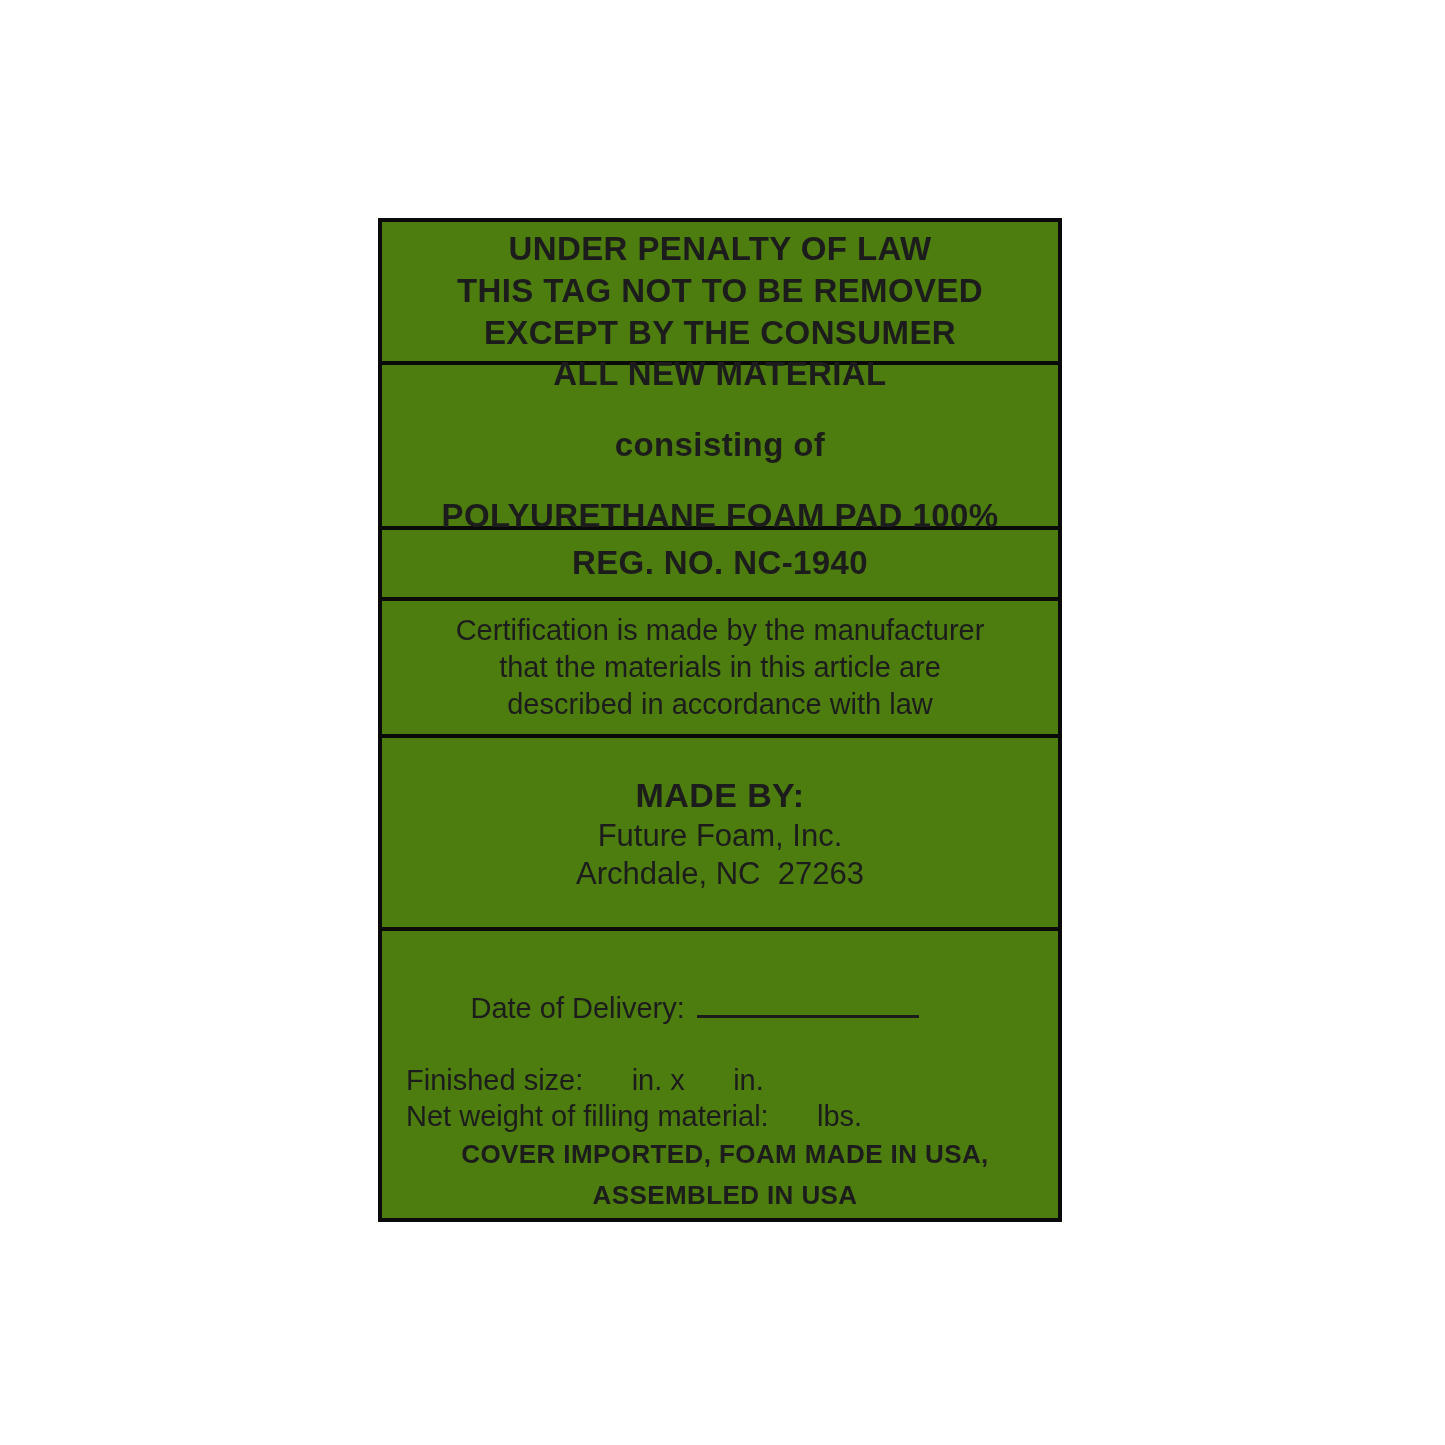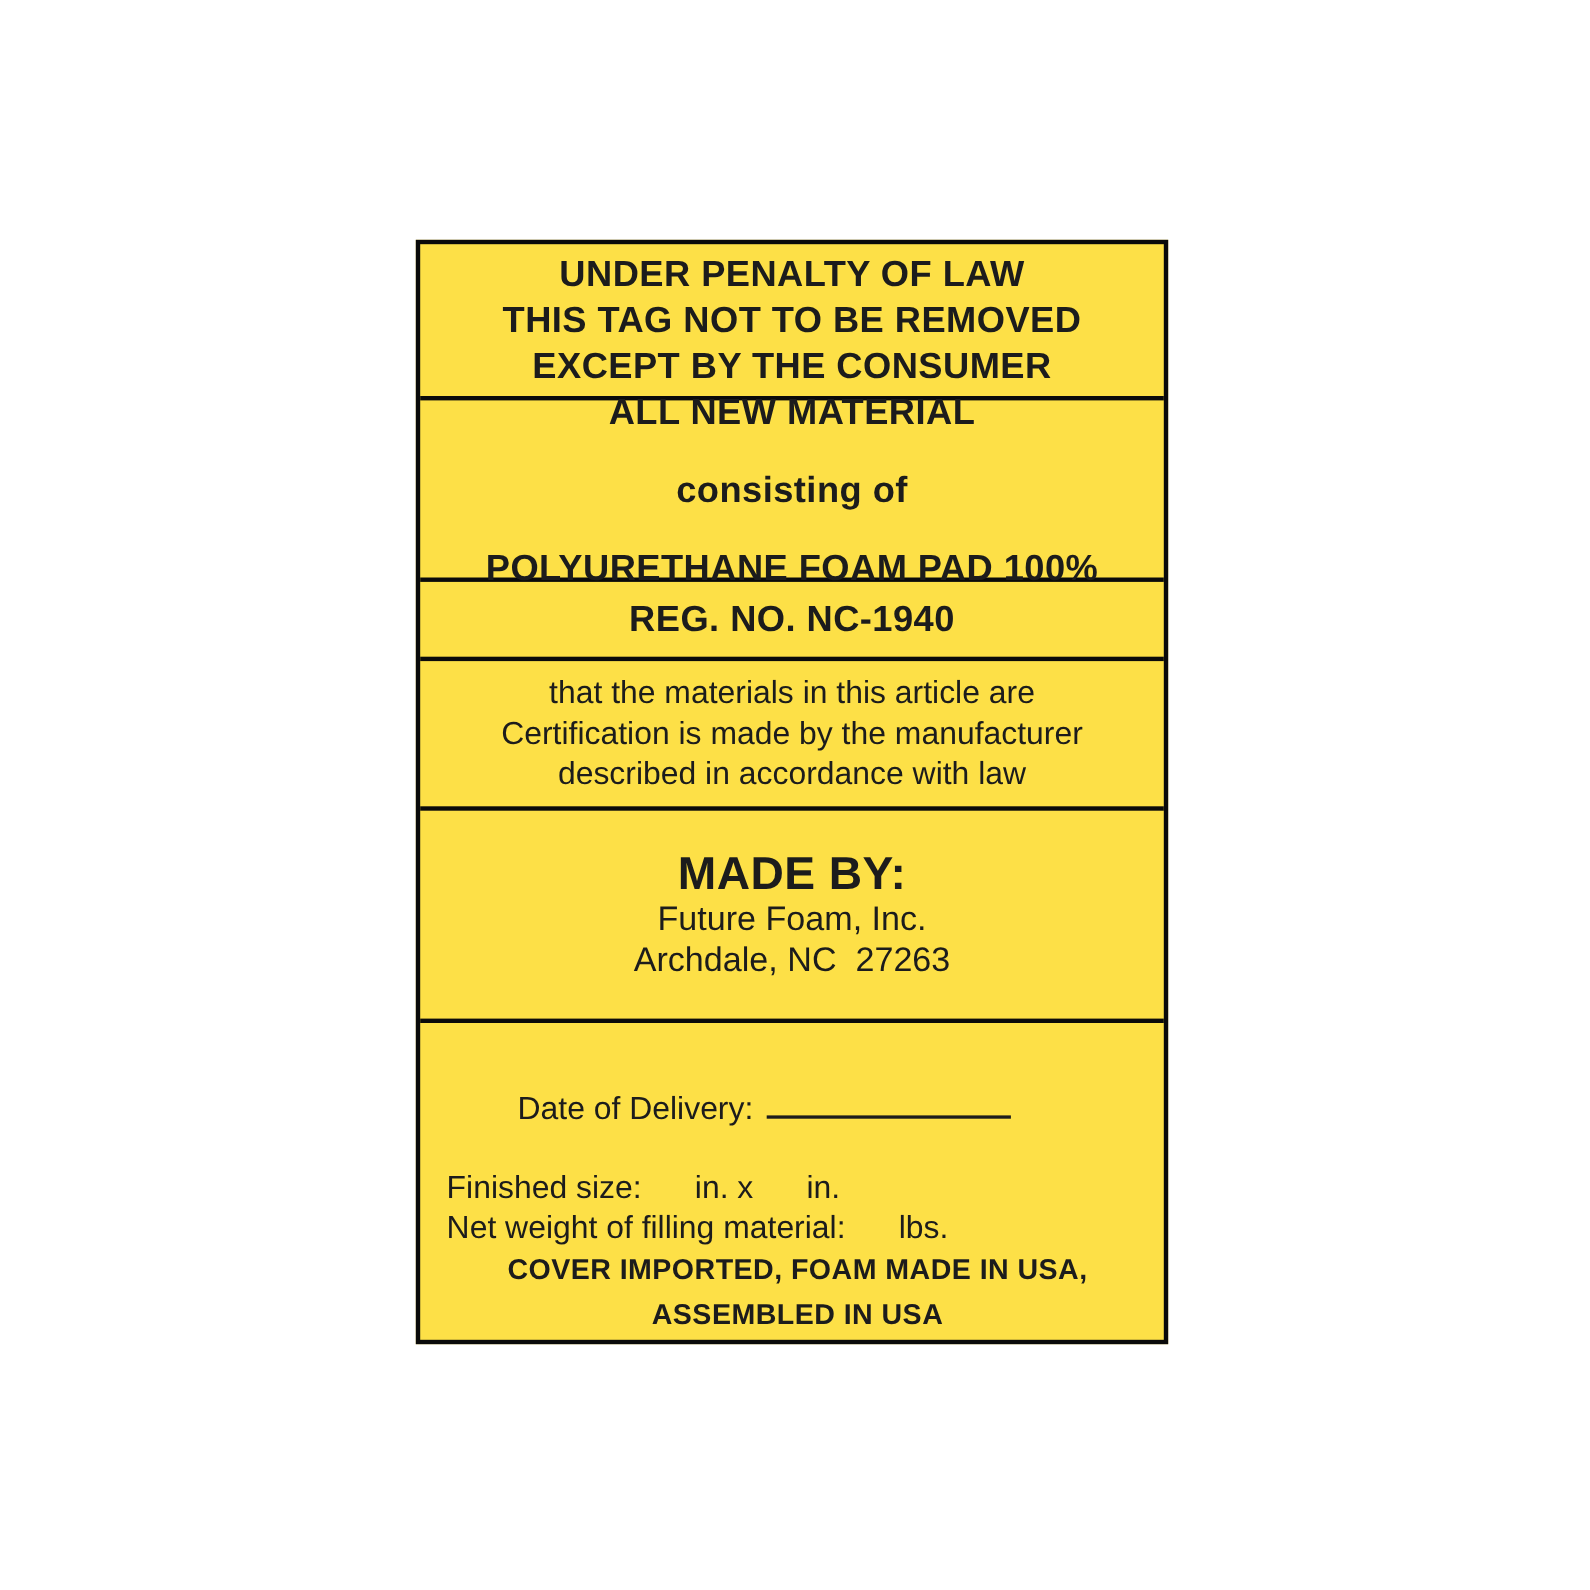--- a/index.html
+++ b/index.html
@@ -18,21 +18,21 @@
     overflow: hidden;
   }
   .law-label {
     position: absolute;
     left: 378px;
     top: 218px;
     width: 684px;
     height: 1004px;
     box-sizing: border-box;
     border: 4px solid #0a0a0a;
-    background: #fde047;
+    background: #4d7c0f;
     color: #1c1c1c;
     display: flex;
     flex-direction: column;
   }
   .sec {
     box-sizing: border-box;
     border-bottom: 4px solid #0a0a0a;
     text-align: center;
     display: flex;
     flex-direction: column;
@@ -56,21 +56,21 @@
   }
   .sec-material .bold-line { line-height: 44px; }
 
   .body-line {
     font-size: 29px;
     line-height: 37px;
     white-space: pre-wrap;
   }
   .madeby-heading {
     font-weight: bold;
-    font-size: 42px;
+    font-size: 34px;
     line-height: 44px;
     letter-spacing: 0.4px;
   }
   .address-line {
     font-size: 31px;
     line-height: 38px;
     white-space: pre-wrap;
     text-align: center;
   }
 
@@ -119,22 +119,22 @@
       <div class="bold-line">ALL NEW MATERIAL</div>
       <div class="bold-line">consisting of</div>
       <div class="bold-line">POLYURETHANE FOAM PAD 100%</div>
     </div>
 
     <div class="sec sec-reg">
       <div class="bold-line">REG. NO. NC-1940</div>
     </div>
 
     <div class="sec sec-cert">
+      <div class="body-line">Certification is made by the manufacturer</div>
       <div class="body-line">that the materials in this article are</div>
-      <div class="body-line">Certification is made by the manufacturer</div>
       <div class="body-line">described in accordance with law</div>
     </div>
 
     <div class="sec sec-madeby">
       <div class="madeby-heading">MADE BY:</div>
       <div class="address-line">Future Foam, Inc.</div>
       <div class="address-line">Archdale, NC  27263</div>
     </div>
 
     <div class="sec sec-details">

